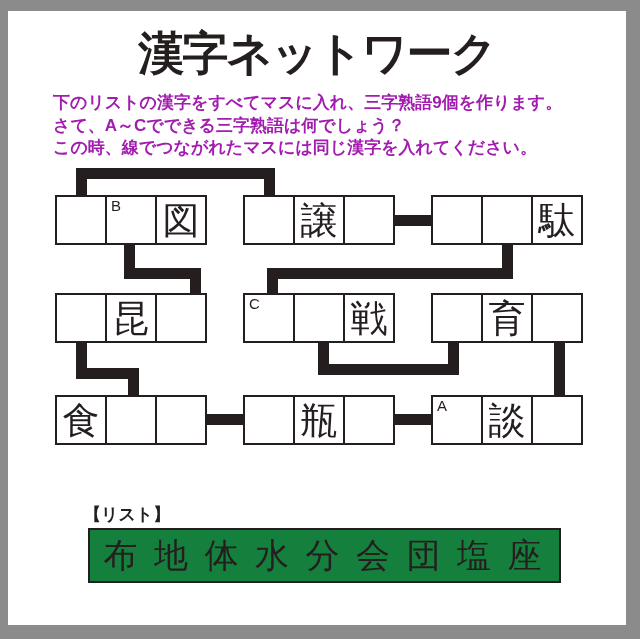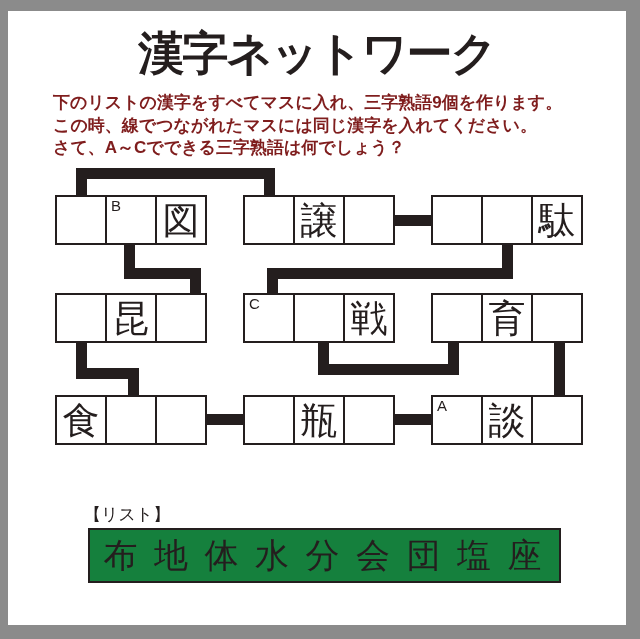--- a/index.html
+++ b/index.html
@@ -14,21 +14,21 @@
     background:#ffffff;
   }
   .title{
     position:absolute;top:12px;left:0;width:100%;
     text-align:center;font-size:46px;font-weight:bold;
     letter-spacing:-2px;color:#241e1e;white-space:nowrap;
   }
   .instructions{
     position:absolute;left:45px;top:81px;
     font-size:17px;line-height:22.5px;font-weight:600;
-    color:#7f1d1d;white-space:nowrap;
+    color:#a21caf;white-space:nowrap;
   }
   
   .word{position:absolute;display:flex;z-index:2;}
   .cell{
     width:52px;height:50px;box-sizing:border-box;
     border:2px solid #241e1e;background:#ffffff;
     position:relative;display:flex;align-items:center;justify-content:center;
   }
   .cell + .cell{margin-left:-2px;}
   .glyph{
@@ -60,21 +60,21 @@
   #c5c{left:120px;top:357px;width:11px;height:30px}
   #c6a{left:310px;top:329px;width:11px;height:35px}
   #c6b{left:310px;top:353px;width:141px;height:11px}
   #c6c{left:440px;top:329px;width:11px;height:35px}
   #c7 {left:546px;top:329px;width:11px;height:58px}
   #c8 {left:197px;top:403px;width:38px;height:11px}
   #c9 {left:387px;top:403px;width:36px;height:11px}
   
   .list-heading{
     position:absolute;left:76px;top:492px;
-    font-size:17px;font-weight:normal;color:#241e1e;
+    font-size:17px;font-weight:bold;color:#241e1e;
   }
   .list-box{
     position:absolute;left:80px;top:517px;width:473px;height:55px;
     box-sizing:border-box;border:2px solid #241e1e;background:#15803d;
     display:flex;align-items:center;justify-content:center;
   }
   .list-kanji{
     font-family:"Liberation Serif",serif;
     font-size:34px;line-height:1;color:#241e1e;
     letter-spacing:4px;white-space:pre;
@@ -82,22 +82,22 @@
 </style>
 </head>
 <body>
 
 <div class="page">
 
   <div class="title">漢字ネットワーク</div>
 
   <div class="instructions">
     <div>下のリストの漢字をすべてマスに入れ、三字熟語9個を作ります。</div>
+    <div>さて、A～Cでできる三字熟語は何でしょう？</div>
     <div>この時、線でつながれたマスには同じ漢字を入れてください。</div>
-    <div>さて、A～Cでできる三字熟語は何でしょう？</div>
   </div>
 
   <div class="seg" id="c1a"></div>
   <div class="seg" id="c1b"></div>
   <div class="seg" id="c1c"></div>
   <div class="seg" id="c2"></div>
   <div class="seg" id="c3a"></div>
   <div class="seg" id="c3b"></div>
   <div class="seg" id="c3c"></div>
   <div class="seg" id="c4a"></div>

